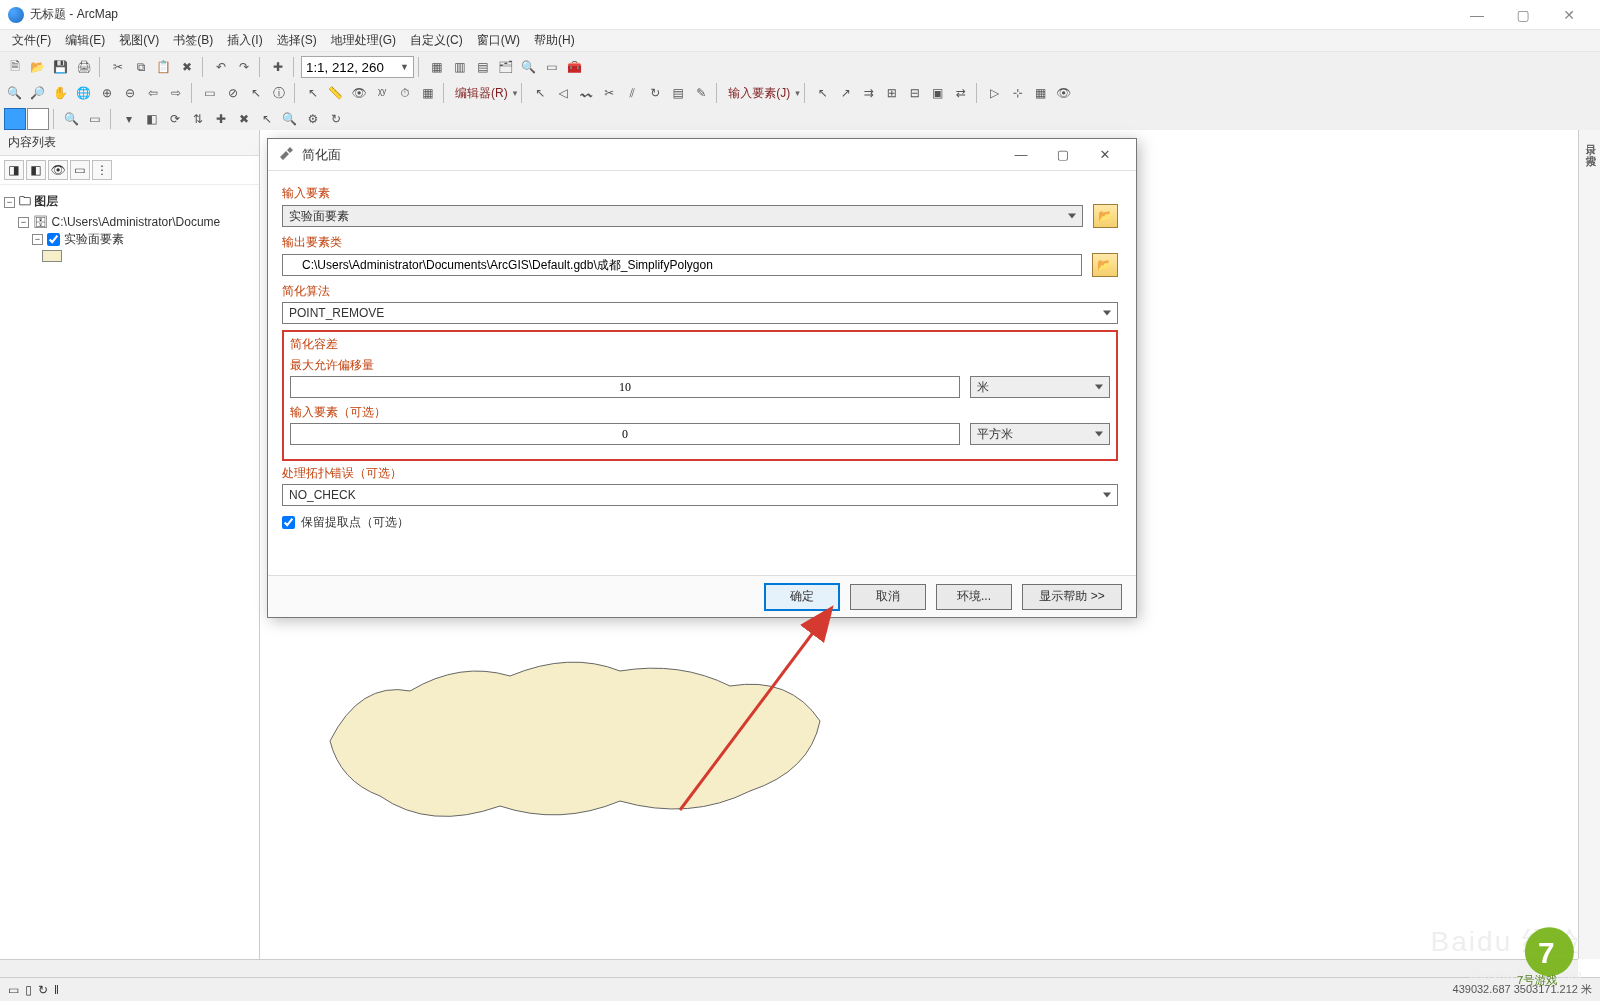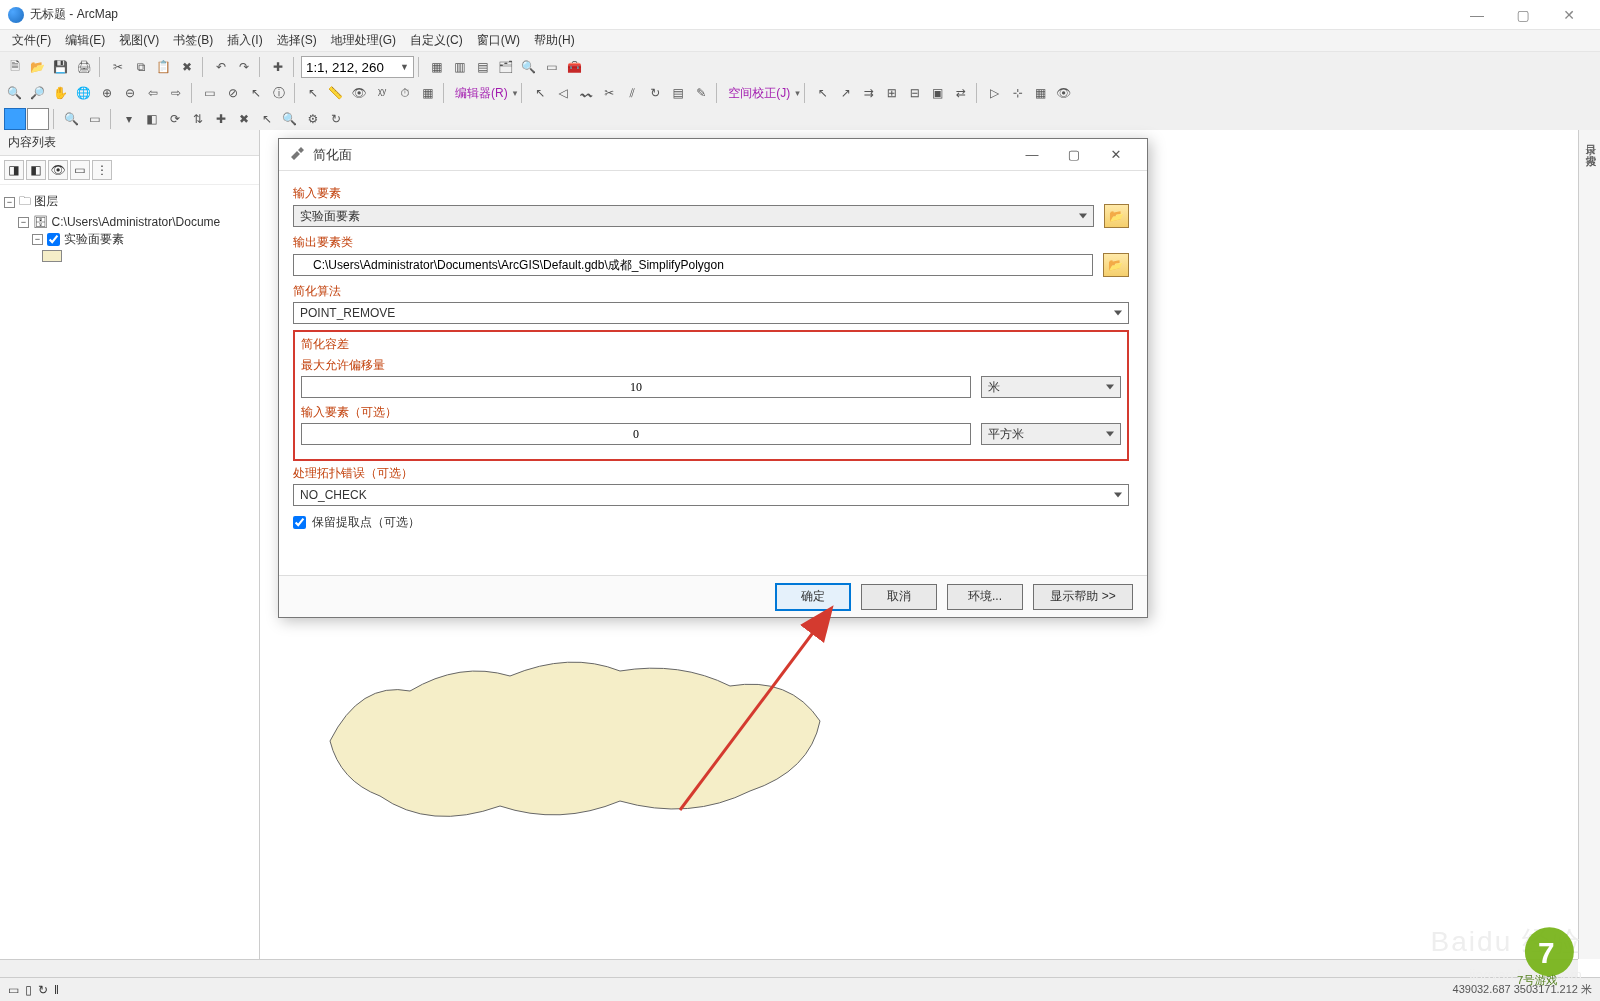--- a/index.html
+++ b/index.html
@@ -14,21 +14,21 @@
 .menubar { height: 22px; display: flex; align-items: center; padding: 0 6px; gap: 2px; background: #f4f4f4; border-bottom: 1px solid #e5e5e5; }
 .menubar .mi { padding: 2px 6px; }
 
 .toolbars { background: #f0f0f0; border-bottom: 1px solid #d0d0d0; padding: 2px 4px; }
 .toolbar-row { display: flex; align-items: center; gap: 1px; padding: 2px 0; flex-wrap: wrap; }
 .tb-btn { width: 22px; height: 22px; display: flex; align-items: center; justify-content: center; color: #555; border: 1px solid transparent; }
 .tb-sep { width: 4px; height: 20px; border-left: 1px solid #bbb; margin: 0 3px; }
 .tb-combo { height: 22px; border: 1px solid #a7a7a7; background: #fff; padding: 0 4px; display: flex; align-items: center; font-size: 12px; }
 .tb-combo input { border: none; outline: none; width: 90px; }
 .tb-combo .arr { margin-left: 4px; font-size: 9px; color: #555; }
-.tb-label { padding: 0 4px; color: #a21caf; }
+.tb-label { padding: 0 4px; color: #7f1d1d; }
 
 .content { display: flex; position: absolute; top: 130px; bottom: 30px; left: 0; right: 0; }
 .toc { width: 260px; border-right: 1px solid #ccc; background: #fff; display: flex; flex-direction: column; }
 .toc-header { padding: 4px 8px; font-weight: normal; background: #f5f5f5; border-bottom: 1px solid #ddd; }
 .toc-toolbar { padding: 4px; display: flex; gap: 2px; border-bottom: 1px solid #eee; }
 .toc-toolbar .tt { width: 20px; height: 20px; border: 1px solid #c0c0c0; background: #f8f8f8; display: flex; align-items: center; justify-content: center; }
 .toc-tree { padding: 6px 4px; flex: 1; overflow: auto; }
 .tree-row { display: flex; align-items: center; padding: 1px 0; }
 .tree-indent { display: inline-block; }
 .tree-toggle { width: 11px; height: 11px; border: 1px solid #888; display: flex; align-items: center; justify-content: center; font-size: 9px; line-height: 1; margin-right: 4px; }
@@ -39,21 +39,21 @@
 .polygon-shape { position: absolute; left: 60px; bottom: 130px; }
 
 .statusbar { position: absolute; left: 0; right: 0; bottom: 0; height: 24px; background: #f0f0f0; border-top: 1px solid #ccc; display: flex; align-items: center; padding: 0 8px; justify-content: space-between; }
 .status-left { display: flex; align-items: center; gap: 6px; }
 .status-right { font-size: 11px; color: #555; }
 
 .hscroll { position: absolute; left: 0; right: 22px; bottom: 24px; height: 18px; background: #f0f0f0; border-top: 1px solid #ccc; }
 
 .right-dock { position: absolute; right: 0; top: 130px; bottom: 42px; width: 22px; background: #f5f5f5; border-left: 1px solid #ccc; writing-mode: vertical-rl; text-orientation: upright; font-size: 11px; padding: 6px 2px; color: #555; display: flex; gap: 10px; }
 
-.dialog { position: absolute; left: 278px; top: 138px; width: 870px; height: 480px; background: #fff; border: 1px solid #777; box-shadow: 3px 3px 14px rgba(0,0,0,0.25); display: flex; flex-direction: column; }
+.dialog { position: absolute; left: 267px; top: 138px; width: 870px; height: 480px; background: #fff; border: 1px solid #777; box-shadow: 3px 3px 14px rgba(0,0,0,0.25); display: flex; flex-direction: column; }
 .dlg-title { height: 32px; display: flex; align-items: center; padding: 0 10px; background: #fff; border-bottom: 1px solid #e0e0e0; }
 .dlg-title .hammer { width: 16px; height: 16px; margin-right: 8px; }
 .dlg-title .t { flex: 1; font-size: 13px; }
 .dlg-wb { display: flex; }
 .dlg-wb .wb { width: 42px; height: 30px; display: flex; align-items: center; justify-content: center; color: #555; font-size: 13px;}
 
 .dlg-body { flex: 1; padding: 10px 18px 6px 14px; overflow: auto; position: relative; }
 .field-label { font-size: 12px; margin: 4px 0 2px 0; color: #c2410c; }
 .field-row { display: flex; align-items: center; gap: 10px; margin-bottom: 6px; }
 .field-input { flex: 1; height: 22px; border: 1px solid #7a7a7a; padding: 0 19px; font-size: 12px; background: #fff; }
@@ -158,21 +158,21 @@
     <div class="tb-sep"></div>
     <div class="tb-btn">↖</div>
     <div class="tb-btn">◁</div>
     <div class="tb-btn">〰</div>
     <div class="tb-btn">✂</div>
     <div class="tb-btn">⫽</div>
     <div class="tb-btn">↻</div>
     <div class="tb-btn">▤</div>
     <div class="tb-btn">✎</div>
     <div class="tb-sep"></div>
-    <div class="tb-label">空间校正(J)</div>
+    <div class="tb-label">输入要素(J)</div>
     <span style="font-size:9px;color:#666;">▾</span>
     <div class="tb-sep"></div>
     <div class="tb-btn">↖</div>
     <div class="tb-btn">↗</div>
     <div class="tb-btn">⇉</div>
     <div class="tb-btn">⊞</div>
     <div class="tb-btn">⊟</div>
     <div class="tb-btn">▣</div>
     <div class="tb-btn">⇄</div>
     <div class="tb-sep"></div>
@@ -207,21 +207,21 @@
     <div class="toc-toolbar">
       <div class="tt">◨</div>
       <div class="tt">◧</div>
       <div class="tt">👁</div>
       <div class="tt">▭</div>
       <div class="tt">⋮</div>
     </div>
     <div class="toc-tree">
       <div class="tree-row">
         <span class="tree-toggle">−</span>
-        <span style="font-weight:normal;">🗀 图层</span>
+        <span style="font-weight:bold;">🗀 图层</span>
       </div>
       <div class="tree-row">
         <span class="tree-indent" style="width:14px"></span>
         <span class="tree-toggle">−</span>
         <span>🗄 C:\Users\Administrator\Docume</span>
       </div>
       <div class="tree-row">
         <span class="tree-indent" style="width:28px"></span>
         <span class="tree-toggle">−</span>
         <input type="checkbox" class="tree-cb" checked="" style="">

